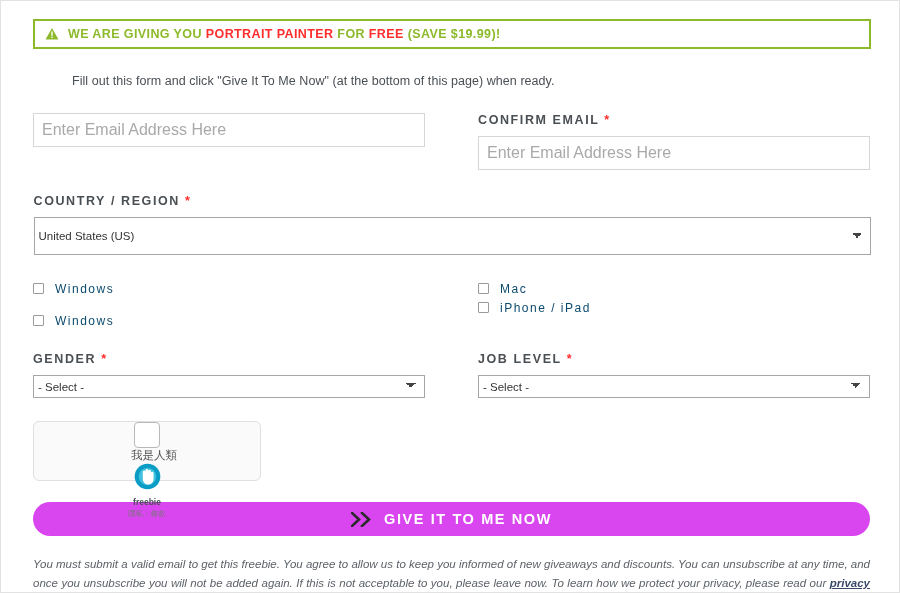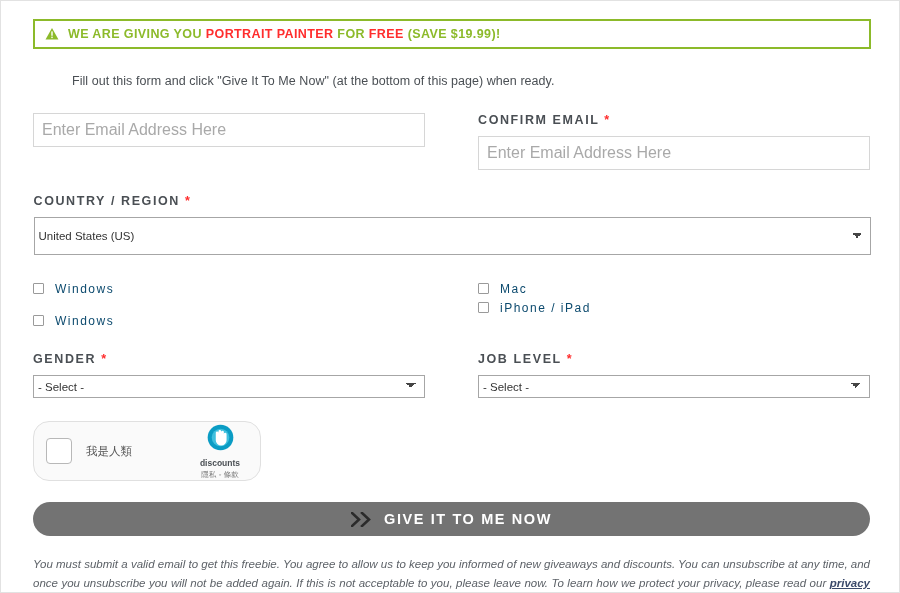--- a/index.html
+++ b/index.html
@@ -137,25 +137,26 @@
     font-size: 12px;
     letter-spacing: 1.5px;
     color: #0c4a6e;
   }
 
   
   .captcha {
     width: 228px;
     height: 60px;
     border: 1px solid #e0e0e0;
-    border-radius: 16px;
+    border-radius: 6px;
     background: #fafafa;
     display: flex;
     align-items: center;
     padding: 0 12px;
+    flex-direction: column;
   }
   .captcha-box {
     width: 26px;
     height: 26px;
     border: 1px solid #b8b8b8;
     border-radius: 4px;
     background: #fff;
     flex: none;
   }
   .captcha-label {
@@ -186,21 +187,21 @@
     font-size: 7.5px;
     color: #777;
     line-height: 1.2;
     font-family: "DejaVu Sans", sans-serif;
   }
 
   
   .cta {
     width: 837px;
     height: 34px;
-    background: #737373;
+    background: #d946ef;
     border: none;
     border-radius: 17px;
     color: #ffffff;
     font-family: "Liberation Sans", sans-serif;
     font-size: 14.5px;
     font-weight: bold;
     letter-spacing: 1.6px;
     display: flex;
     align-items: center;
     justify-content: center;
@@ -303,21 +304,21 @@
 
     <div class="captcha" style="margin-top:23px;">
       <span class="captcha-box"></span>
       <span class="captcha-label">我是人類</span>
       <span class="captcha-brand">
         <svg class="captcha-logo" viewBox="0 0 40 40">
           <circle cx="20" cy="20" r="19" fill="#0a9cc4"></circle>
           <circle cx="20" cy="20" r="13" fill="#3fc0de"></circle>
           <path d="M13 22 L13 13 a2 2 0 0 1 4 0 l0 7 l0 -9 a2 2 0 0 1 4 0 l0 9 l0 -8 a2 2 0 0 1 4 0 l0 8 l0 -5 a2 2 0 0 1 4 0 l0 9 a8 8 0 0 1 -8 8 a8 8 0 0 1 -8 -8 z" fill="#ffffff"></path>
         </svg>
-        <span class="captcha-name">discounts</span>
+        <span class="captcha-name">freebie</span>
         <span class="captcha-terms" style="display:block;">隱私 - 條款</span>
       </span>
     </div>
 
     <button class="cta" style="margin-top:21px;">
       <svg class="cta-chevrons" width="22" height="15" viewBox="0 0 22 15">
         <path d="M1 1 L8 7.5 L1 14" stroke="#2b2b2b" stroke-width="2.6" fill="none" stroke-linecap="square"></path>
         <path d="M11 1 L18 7.5 L11 14" stroke="#2b2b2b" stroke-width="2.6" fill="none" stroke-linecap="square"></path>
       </svg>
       <span>GIVE IT TO ME NOW</span>

